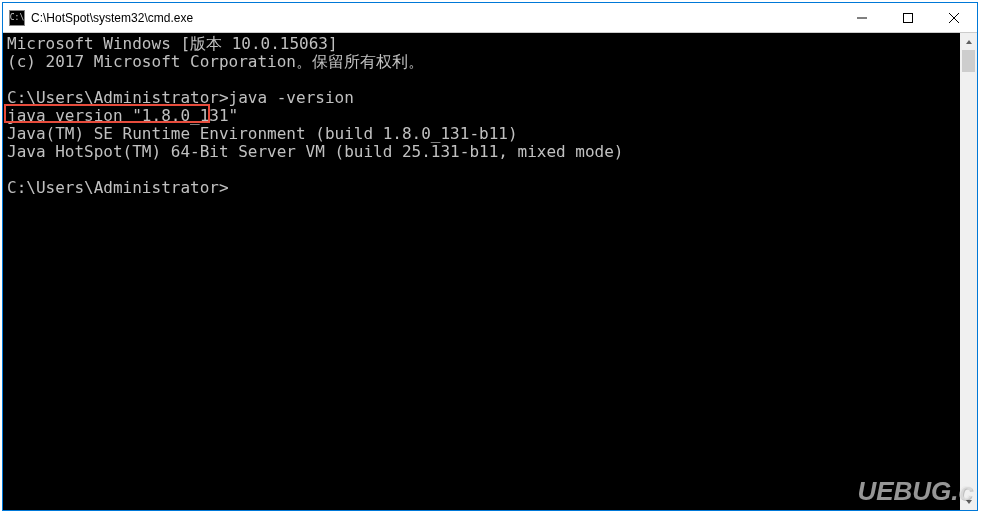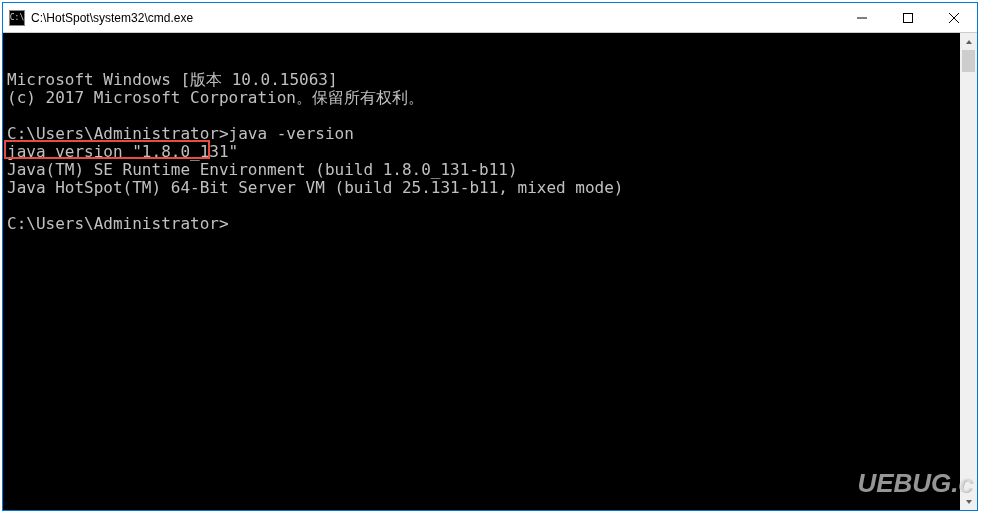--- a/index.html
+++ b/index.html
@@ -70,21 +70,20 @@
     }
     .console-content {
       flex: 1;
       padding: 2px 4px;
       font-family: "NSimSun", "SimSun", Consolas, monospace;
       font-size: 16px;
       line-height: 18px;
       color: #c0c0c0;
       white-space: pre;
       position: relative;
-      margin-top: 36px;
     }
     .scrollbar {
       width: 17px;
       background: #f0f0f0;
       display: flex;
       flex-direction: column;
     }
     .scroll-arrow {
       height: 17px;
       background: #f0f0f0;
@@ -108,21 +107,21 @@
       background: #cdcdcd;
     }
     .highlight-box {
       position: absolute;
       border: 2px solid #e74c3c;
       pointer-events: none;
     }
     .watermark {
       position: absolute;
       right: 8px;
-      bottom: 14px;
+      bottom: 6px;
       font-family: Arial, sans-serif;
       font-size: 26px;
       font-weight: 700;
       font-style: italic;
       color: rgba(230,230,230,0.65);
       letter-spacing: 0px;
       pointer-events: none;
       text-shadow: 1px 1px 0 rgba(0,0,0,0.2);
     }
   </style>

